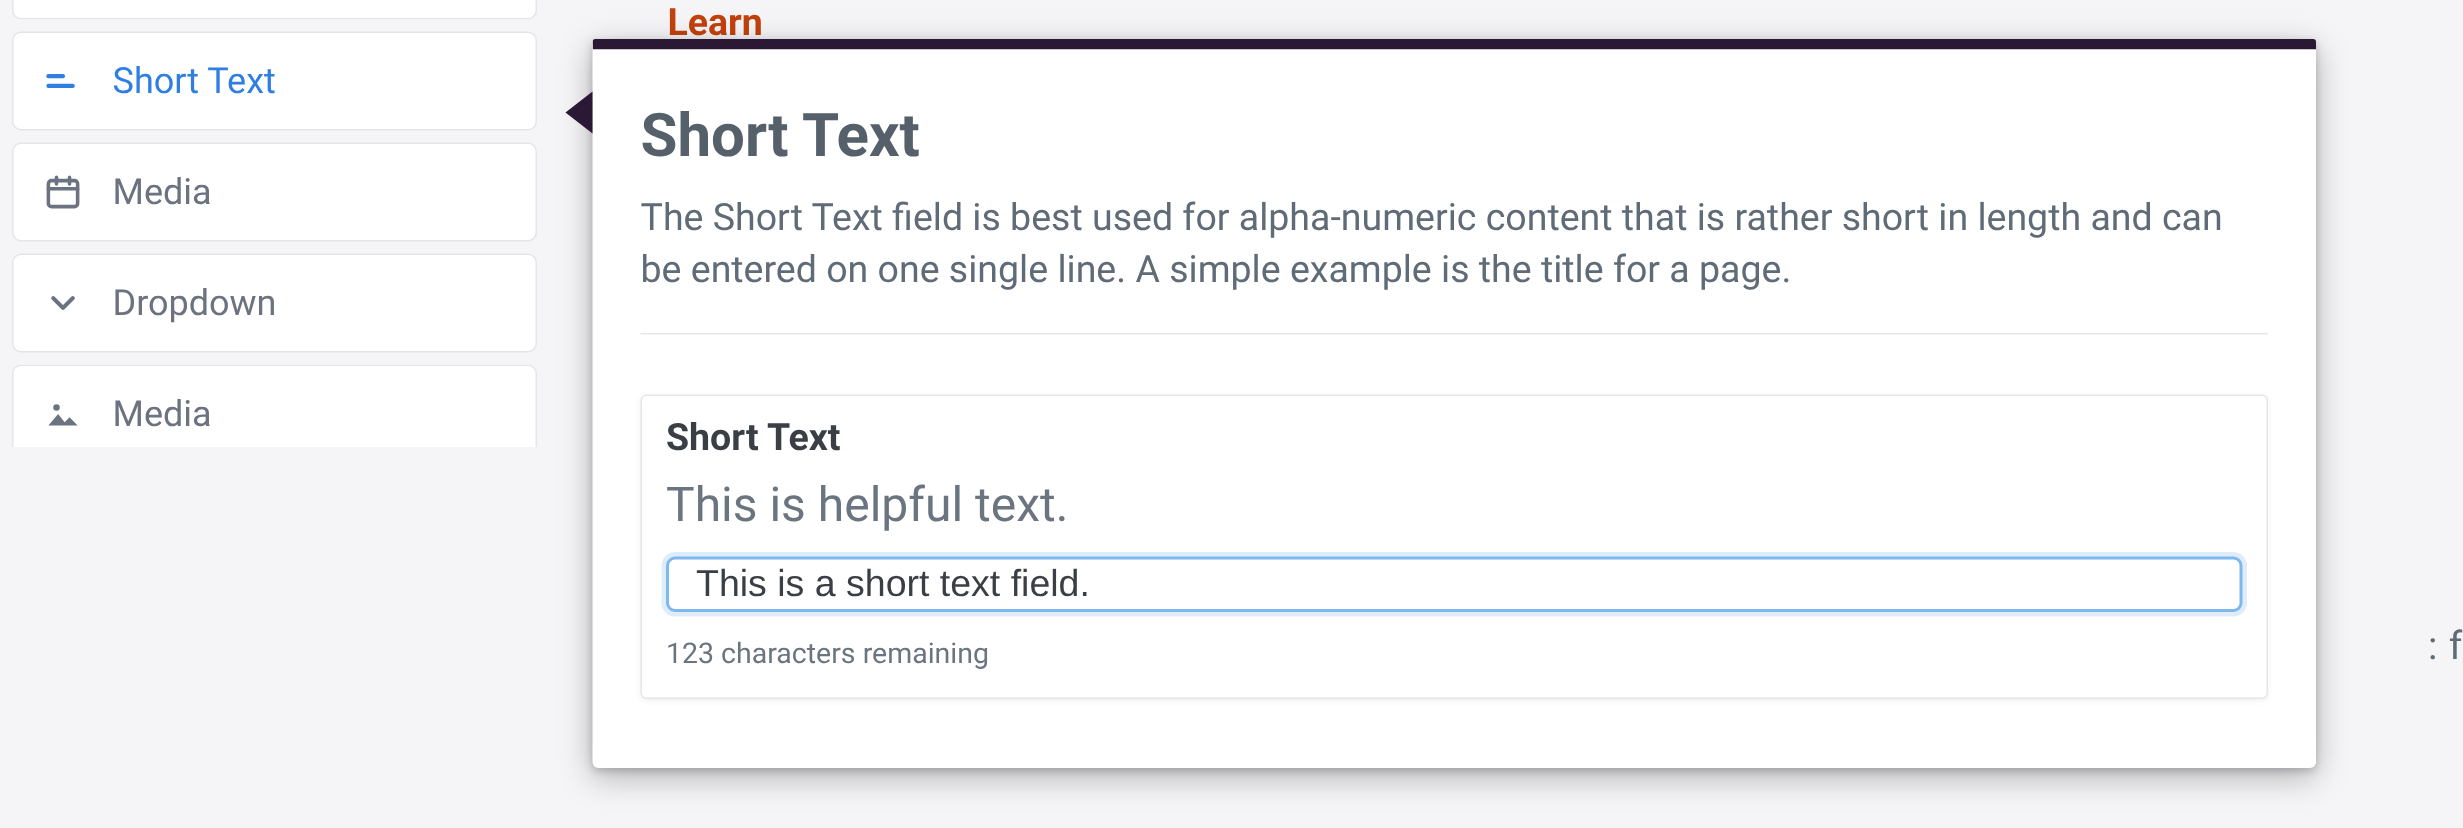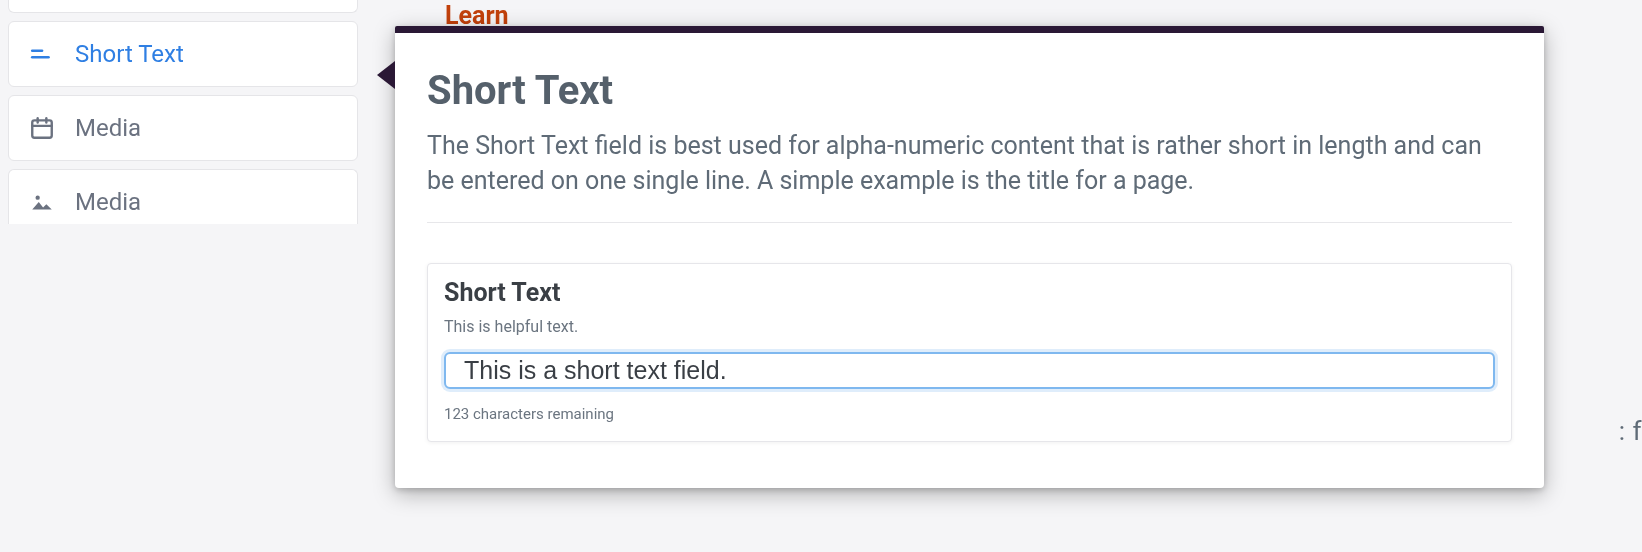--- a/index.html
+++ b/index.html
@@ -120,37 +120,37 @@
       padding: 14px 16px 18px 16px;
       box-shadow: 0 1px 4px rgba(0,0,0,0.06);
     }
     .field-label {
       font-size: 25px;
       font-weight: 700;
       color: #3a3f45;
       margin-bottom: 10px;
     }
     .field-hint {
-      font-size: 16px;
+      font-size: 32px;
       color: #6b7580;
       margin-bottom: 16px;
     }
     .field-input {
       width: 100%;
       border: 2px solid #7fb8ef;
       border-radius: 6px;
       padding: 2px 18px;
       font-size: 25px;
       color: #3a3f45;
       outline: none;
       box-shadow: 0 0 0 3px rgba(127,184,239,0.25);
       background: #fff;
     }
     .field-counter {
-      font-size: 15px;
+      font-size: 19px;
       color: #6b7580;
       margin-top: 16px;
     }
     .right-fragment {
       position: absolute;
       right: 0;
       top: 416px;
       font-size: 26px;
       color: #5f6b77;
       letter-spacing: 0.5px;
@@ -182,20 +182,28 @@
       <svg viewBox="0 0 24 24" fill="none" stroke="#6b7280" stroke-width="2.2" stroke-linecap="round" stroke-linejoin="round">
         <rect x="3" y="5" width="18" height="16" rx="2"></rect>
         <line x1="3" y1="10" x2="21" y2="10"></line>
         <line x1="8" y1="3" x2="8" y2="7"></line>
         <line x1="16" y1="3" x2="16" y2="7"></line>
       </svg>
     </span>
     <span>Media</span>
   </div>
 
+  <div class="sidebar-item">
+    <span class="icon">
+      <svg viewBox="0 0 24 24" fill="none" stroke="#6b7280" stroke-width="2.6" stroke-linecap="round" stroke-linejoin="round">
+        <polyline points="6 9 12 15 18 9"></polyline>
+      </svg>
+    </span>
+    <span>Dropdown</span>
+  </div>
 
   <div class="sidebar-item partial-bottom">
     <span class="icon">
       <svg viewBox="0 0 24 24" fill="#6b7280">
         <path d="M3 19l6-7 4 5 3-3 5 5H3z"></path>
         <circle cx="8" cy="8" r="2"></circle>
       </svg>
     </span>
     <span>Media</span>
   </div>

